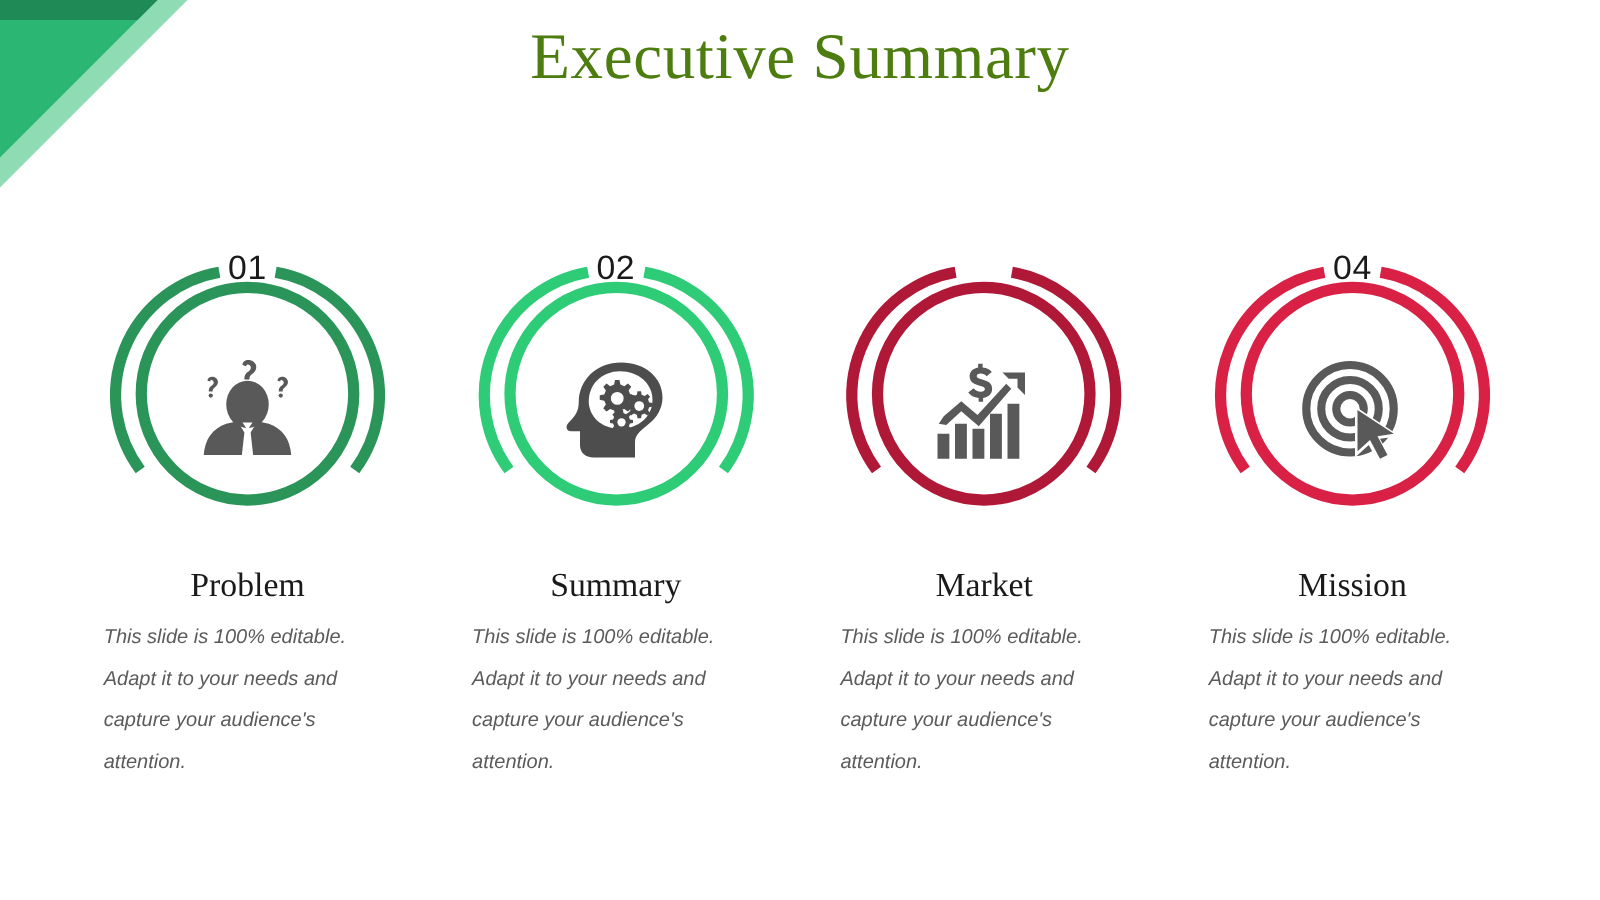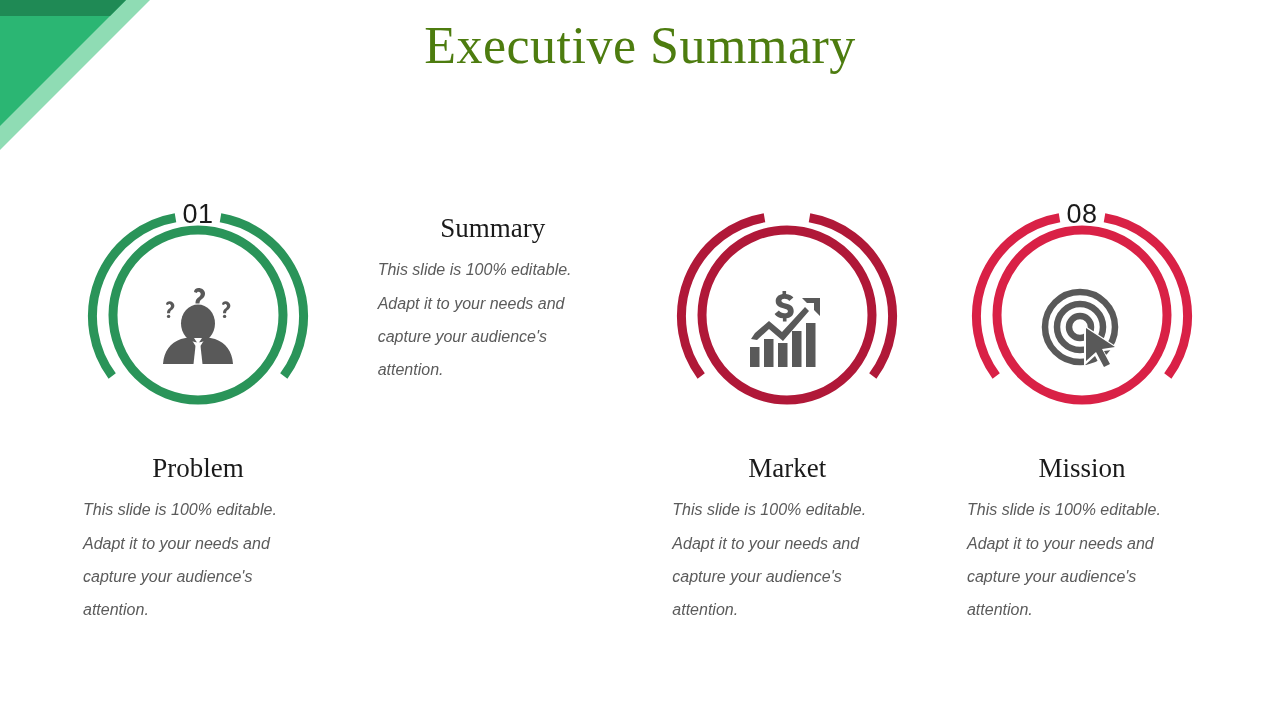--- a/index.html
+++ b/index.html
@@ -155,20 +155,42 @@
           <path d="M 68 16.5 C 68 13 72.5 12.5 74.8 14.4 C 77.5 16.7 76.4 20.2 74 21.7 C 72.5 22.9 72.1 23.6 72.1 25.2 L 69 25.2 C 69 22.1 70.2 21.4 71.7 20.2 C 73.1 19.1 73.5 17.4 72.3 16.5 C 71.4 15.7 70.2 16 70.2 17.1 Z"></path>
           <circle cx="70.6" cy="28.4" r="1.7"></circle>
         </svg>
       </div>
     </div>
     <div class="col-heading">Problem</div>
     <div class="col-body">This slide is 100% editable. Adapt it to your needs and capture your audience's attention.</div>
   </div>
 
   <div class="column">
+    <div class="circle-unit">
+      <svg class="rings" viewBox="0 0 240 240">
+        <path d="M 97.5 22.8 A 100 100 0 0 0 34.2 181.0" fill="none" stroke="#2ecc77" stroke-width="9" stroke-linecap="butt"></path>
+        <path d="M 142.5 22.8 A 100 100 0 0 1 205.8 181.0" fill="none" stroke="#2ecc77" stroke-width="9" stroke-linecap="butt"></path>
+        <circle cx="120" cy="120" r="85" fill="none" stroke="#2ecc77" stroke-width="9"></circle>
+      </svg>
+      <div class="step-number">02</div>
+      <div class="icon-holder">
+        <svg width="86" height="82" viewBox="0 0 86 82" aria-hidden="true">
+          <path fill="#4d4d4d" d="M 47 2 C 27 2 13 16 13 34 C 13 41 10 45 5 50 C 2 53 3 57 7 57 L 14 57 L 14 68 C 14 74 18 78 25 78 L 58 78 L 58 66 C 58 60 62 57 68 52 C 76 46 80 38 80 30 C 80 14 66 2 47 2 Z"></path>
+          <path fill="#ffffff" d="M 46 9 C 31 9 21 20 21 33 C 21 45 31 55 46 55 C 61 55 72 45 72 32 C 72 19 61 9 46 9 Z"></path>
+          <g fill="#4d4d4d">
+            <path d="M 42 16 l 3.6 0 l 0.7 3.6 l 3.1 1.3 l 3.0 -2.1 l 2.6 2.6 l -2.1 3.0 l 1.3 3.1 l 3.6 0.7 l 0 3.6 l -3.6 0.7 l -1.3 3.1 l 2.1 3.0 l -2.6 2.6 l -3.0 -2.1 l -3.1 1.3 l -0.7 3.6 l -3.6 0 l -0.7 -3.6 l -3.1 -1.3 l -3.0 2.1 l -2.6 -2.6 l 2.1 -3.0 l -1.3 -3.1 l -3.6 -0.7 l 0 -3.6 l 3.6 -0.7 l 1.3 -3.1 l -2.1 -3.0 l 2.6 -2.6 l 3.0 2.1 l 3.1 -1.3 Z"></path>
+            <circle cx="43.8" cy="30.7" r="5.1" fill="#ffffff"></circle>
+            <path d="M 60 25 l 2.8 0 l 0.5 2.8 l 2.4 1.0 l 2.3 -1.6 l 2.0 2.0 l -1.6 2.3 l 1.0 2.4 l 2.8 0.5 l 0 2.8 l -2.8 0.5 l -1.0 2.4 l 1.6 2.3 l -2.0 2.0 l -2.3 -1.6 l -2.4 1.0 l -0.5 2.8 l -2.8 0 l -0.5 -2.8 l -2.4 -1.0 l -2.3 1.6 l -2.0 -2.0 l 1.6 -2.3 l -1.0 -2.4 l -2.8 -0.5 l 0 -2.8 l 2.8 -0.5 l 1.0 -2.4 l -1.6 -2.3 l 2.0 -2.0 l 2.3 1.6 l 2.4 -1.0 Z"></path>
+            <circle cx="61.4" cy="36.8" r="3.9" fill="#ffffff"></circle>
+            <path d="M 46 40 l 2.4 0 l 0.4 2.4 l 2.0 0.9 l 2.0 -1.4 l 1.7 1.7 l -1.4 2.0 l 0.9 2.0 l 2.4 0.4 l 0 2.4 l -2.4 0.4 l -0.9 2.0 l 1.4 2.0 l -1.7 1.7 l -2.0 -1.4 l -2.0 0.9 l -0.4 2.4 l -2.4 0 l -0.4 -2.4 l -2.0 -0.9 l -2.0 1.4 l -1.7 -1.7 l 1.4 -2.0 l -0.9 -2.0 l -2.4 -0.4 l 0 -2.4 l 2.4 -0.4 l 0.9 -2.0 l -1.4 -2.0 l 1.7 -1.7 l 2.0 1.4 l 2.0 -0.9 Z"></path>
+            <circle cx="47.2" cy="49.8" r="3.3" fill="#ffffff"></circle>
+          </g>
+        </svg>
+      </div>
+    </div>
     <div class="col-heading">Summary</div>
     <div class="col-body">This slide is 100% editable. Adapt it to your needs and capture your audience's attention.</div>
   </div>
 
   <div class="column">
     <div class="circle-unit">
       <svg class="rings" viewBox="0 0 240 240">
         <path d="M 97.5 22.8 A 100 100 0 0 0 34.2 181.0" fill="none" stroke="#b01838" stroke-width="9" stroke-linecap="butt"></path>
         <path d="M 142.5 22.8 A 100 100 0 0 1 205.8 181.0" fill="none" stroke="#b01838" stroke-width="9" stroke-linecap="butt"></path>
         <circle cx="120" cy="120" r="85" fill="none" stroke="#b01838" stroke-width="9"></circle>
@@ -190,21 +212,21 @@
     <div class="col-body">This slide is 100% editable. Adapt it to your needs and capture your audience's attention.</div>
   </div>
 
   <div class="column">
     <div class="circle-unit">
       <svg class="rings" viewBox="0 0 240 240">
         <path d="M 97.5 22.8 A 100 100 0 0 0 34.2 181.0" fill="none" stroke="#d92146" stroke-width="9" stroke-linecap="butt"></path>
         <path d="M 142.5 22.8 A 100 100 0 0 1 205.8 181.0" fill="none" stroke="#d92146" stroke-width="9" stroke-linecap="butt"></path>
         <circle cx="120" cy="120" r="85" fill="none" stroke="#d92146" stroke-width="9"></circle>
       </svg>
-      <div class="step-number">08</div>
+      <div class="step-number">04</div>
       <div class="icon-holder">
         <svg width="84" height="84" viewBox="0 0 84 84" aria-hidden="true">
           <circle cx="40" cy="40" r="35" fill="none" stroke="#595959" stroke-width="6.5"></circle>
           <circle cx="40" cy="40" r="23" fill="none" stroke="#595959" stroke-width="6.5"></circle>
           <circle cx="40" cy="40" r="11" fill="none" stroke="#595959" stroke-width="6.5"></circle>
           <path d="M 44 38 L 80 62 L 64 64 L 72 79 L 63 84 L 55 69 L 44 79 Z" fill="#ffffff"></path>
           <path d="M 46 41 L 75 60 L 62 62 L 70 77 L 64 80 L 56 65 L 46 74 Z" fill="#595959"></path>
         </svg>
       </div>
     </div>

